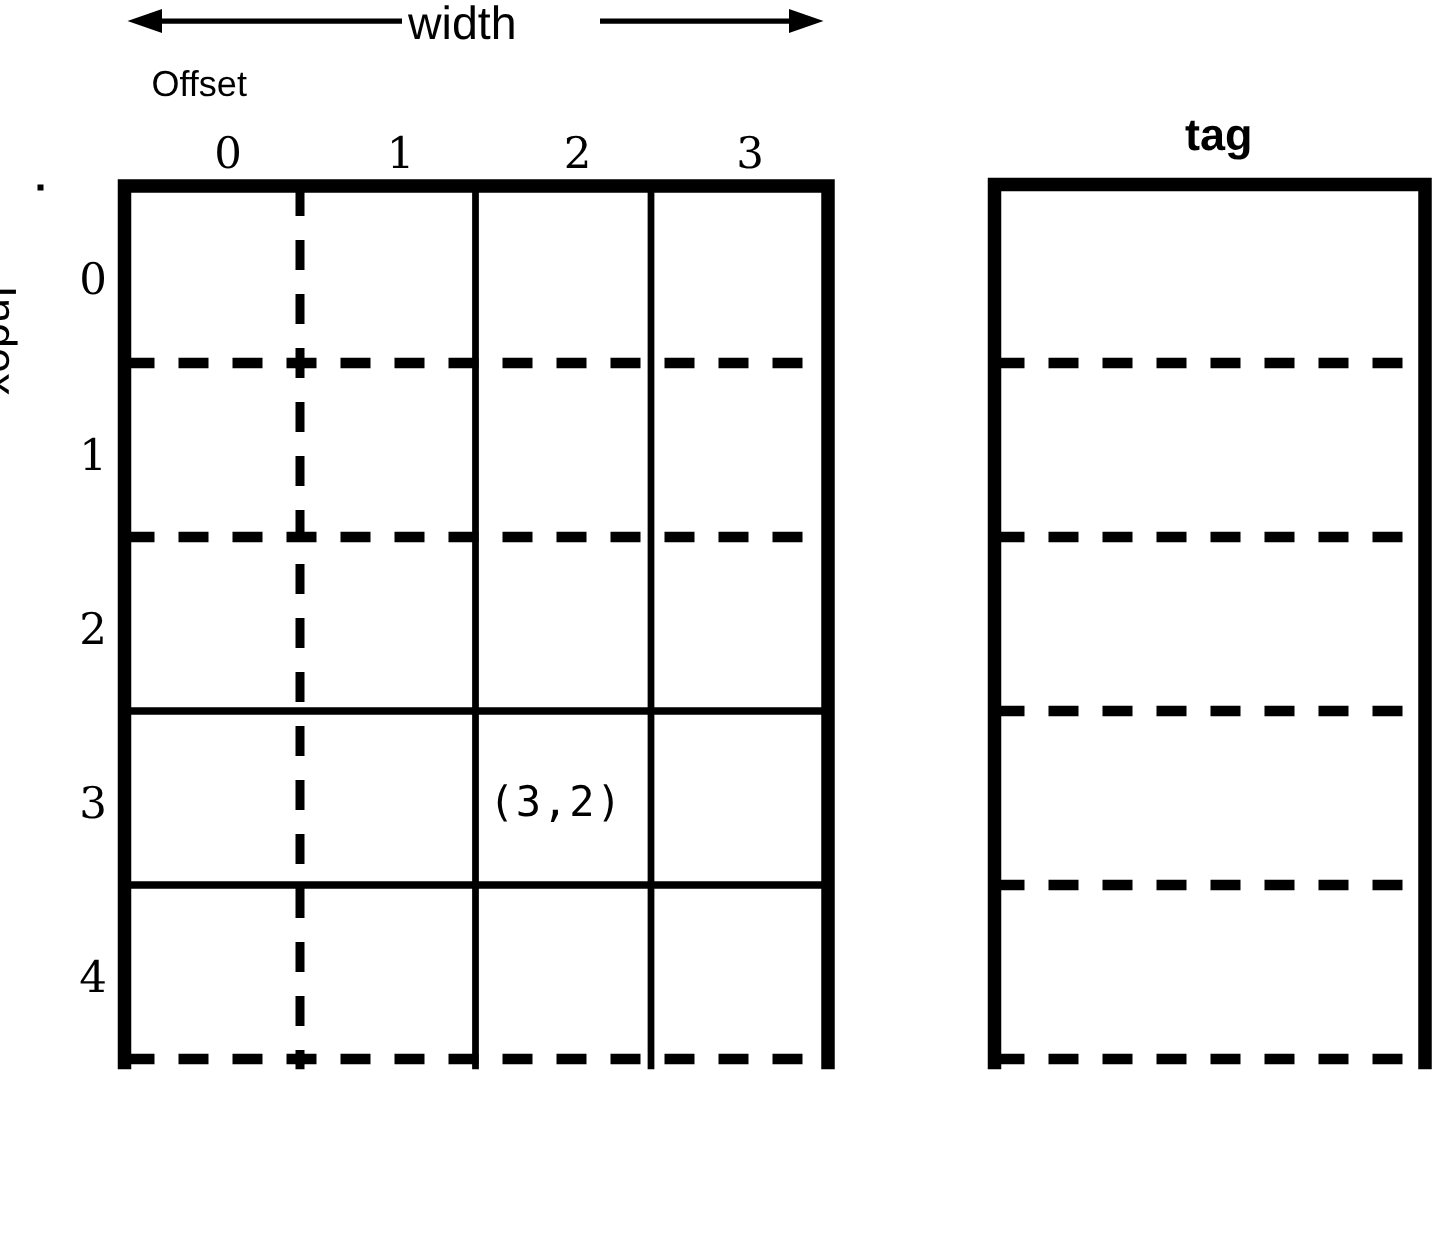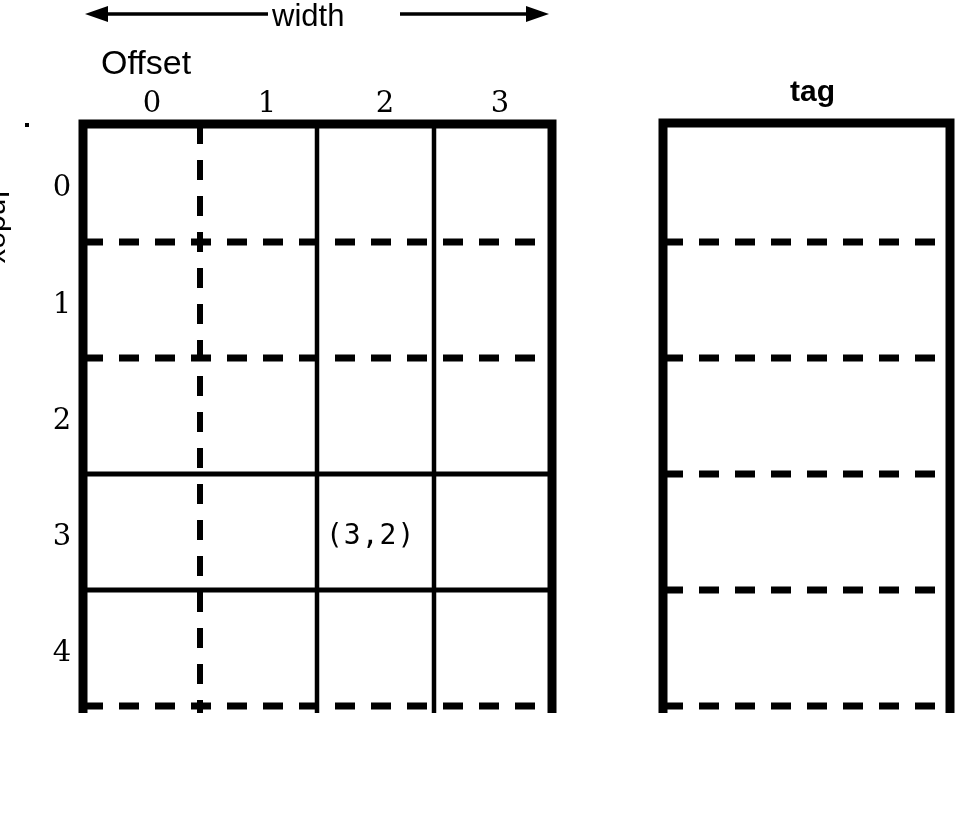--- a/index.html
+++ b/index.html
@@ -34,21 +34,21 @@
   }
   .lbl-mono {
     font-family: "DejaVu Sans Mono", monospace;
   }
   .title-width {
     font-size: 31px;
     left: 272px;
     top: 0px;
   }
   .title-offset {
-    font-size: 34px;
+    font-size: 24px;
     left: 101px;
     top: 45px;
   }
   .title-tag {
     font-size: 30px;
     left: 790px;
     top: 76px;
     font-weight: bold;
   }
   .index-label {

